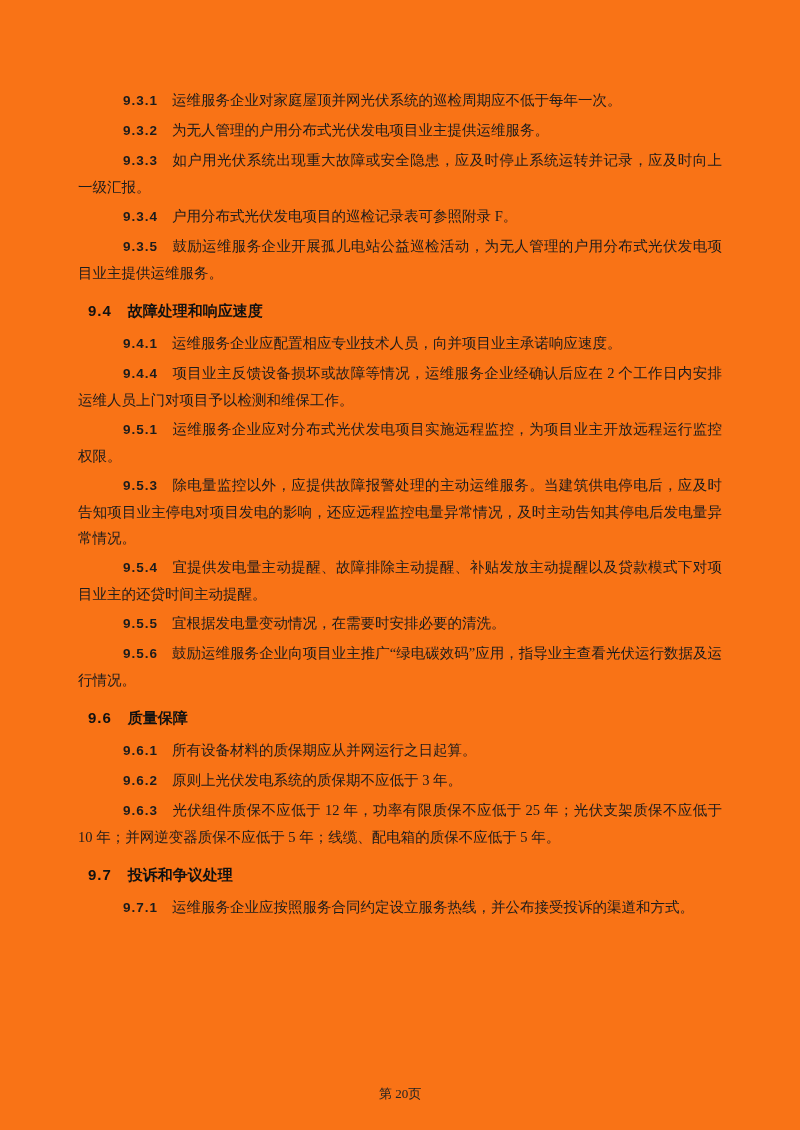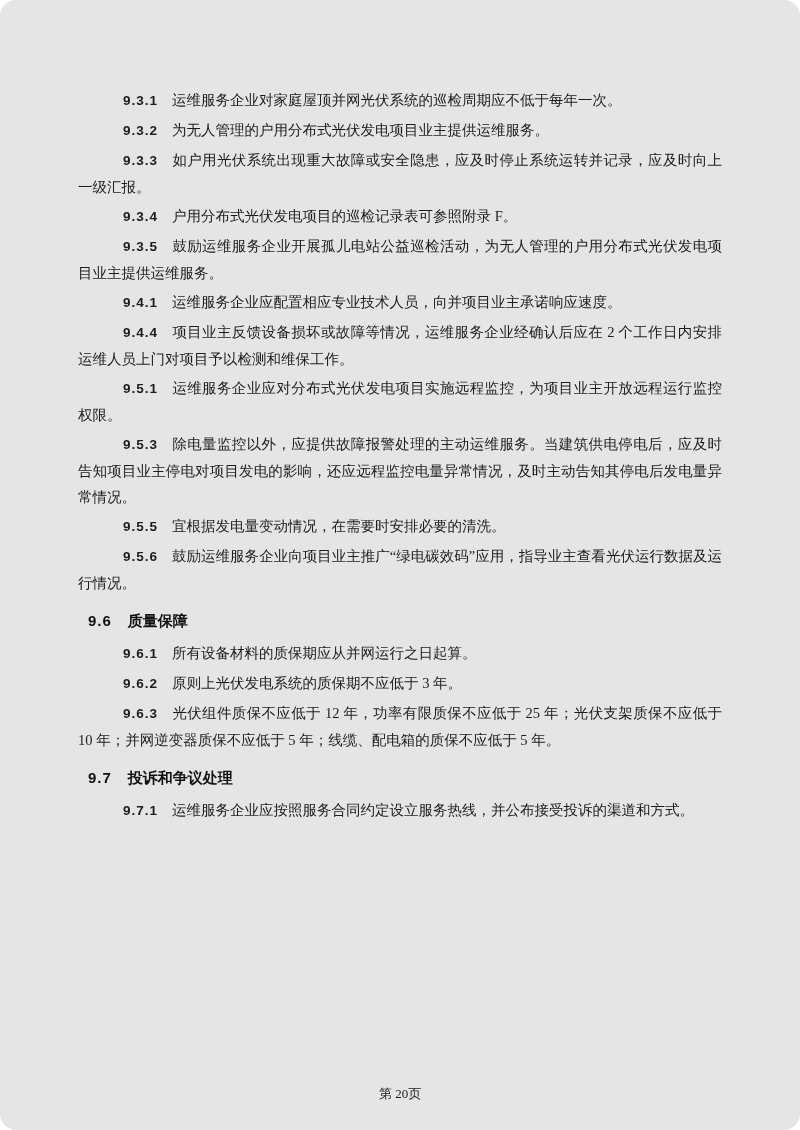--- a/index.html
+++ b/index.html
@@ -4,25 +4,24 @@
 <style>
   html, body {
     margin: 0;
     padding: 0;
     background: #ffffff;
   }
   .page {
     position: relative;
     width: 800px;
     height: 1130px;
-    background: #e5e5e5;
+    background: #f97316;
     overflow: hidden;
     font-family: "Liberation Serif", "DejaVu Serif", serif;
     color: #1c1c1c;
-    border-radius: 16px;
   }
   .content {
     padding: 84px 78px 0 78px;
   }
   .clause {
     margin: 3px 0;
     font-size: 14.5px;
     line-height: 26px;
     text-align: justify;
     text-indent: 45px;
@@ -69,33 +68,35 @@
     <p class="clause"><span class="num">9.3.1</span><span class="txt">运维服务企业对家庭屋顶并网光伏系统的巡检周期应不低于每年一次。</span></p>
 
     <p class="clause"><span class="num">9.3.2</span><span class="txt">为无人管理的户用分布式光伏发电项目业主提供运维服务。</span></p>
 
     <p class="clause"><span class="num">9.3.3</span><span class="txt">如户用光伏系统出现重大故障或安全隐患，应及时停止系统运转并记录，应及时向上一级汇报。</span></p>
 
     <p class="clause"><span class="num">9.3.4</span><span class="txt">户用分布式光伏发电项目的巡检记录表可参照附录 F。</span></p>
 
     <p class="clause"><span class="num">9.3.5</span><span class="txt">鼓励运维服务企业开展孤儿电站公益巡检活动，为无人管理的户用分布式光伏发电项目业主提供运维服务。</span></p>
 
+    <h2 class="sec"><span class="num">9.4</span><span>故障处理和响应速度</span></h2>
 
     <p class="clause"><span class="num">9.4.1</span><span class="txt">运维服务企业应配置相应专业技术人员，向并项目业主承诺响应速度。</span></p>
 
 
 
     <p class="clause"><span class="num">9.4.4</span><span class="txt">项目业主反馈设备损坏或故障等情况，运维服务企业经确认后应在 2 个工作日内安排运维人员上门对项目予以检测和维保工作。</span></p>
 
 
     <p class="clause"><span class="num">9.5.1</span><span class="txt">运维服务企业应对分布式光伏发电项目实施远程监控，为项目业主开放远程运行监控权限。</span></p>
 
 
     <p class="clause"><span class="num">9.5.3</span><span class="txt">除电量监控以外，应提供故障报警处理的主动运维服务。当建筑供电停电后，应及时告知项目业主停电对项目发电的影响，还应远程监控电量异常情况，及时主动告知其停电后发电量异常情况。</span></p>
 
+    <p class="clause"><span class="num">9.5.4</span><span class="txt">宜提供发电量主动提醒、故障排除主动提醒、补贴发放主动提醒以及贷款模式下对项目业主的还贷时间主动提醒。</span></p>
 
     <p class="clause"><span class="num">9.5.5</span><span class="txt">宜根据发电量变动情况，在需要时安排必要的清洗。</span></p>
 
     <p class="clause"><span class="num">9.5.6</span><span class="txt">鼓励运维服务企业向项目业主推广“绿电碳效码”应用，指导业主查看光伏运行数据及运行情况。</span></p>
 
     <h2 class="sec"><span class="num">9.6</span><span>质量保障</span></h2>
 
     <p class="clause"><span class="num">9.6.1</span><span class="txt">所有设备材料的质保期应从并网运行之日起算。</span></p>
 
     <p class="clause"><span class="num">9.6.2</span><span class="txt">原则上光伏发电系统的质保期不应低于 3 年。</span></p>

